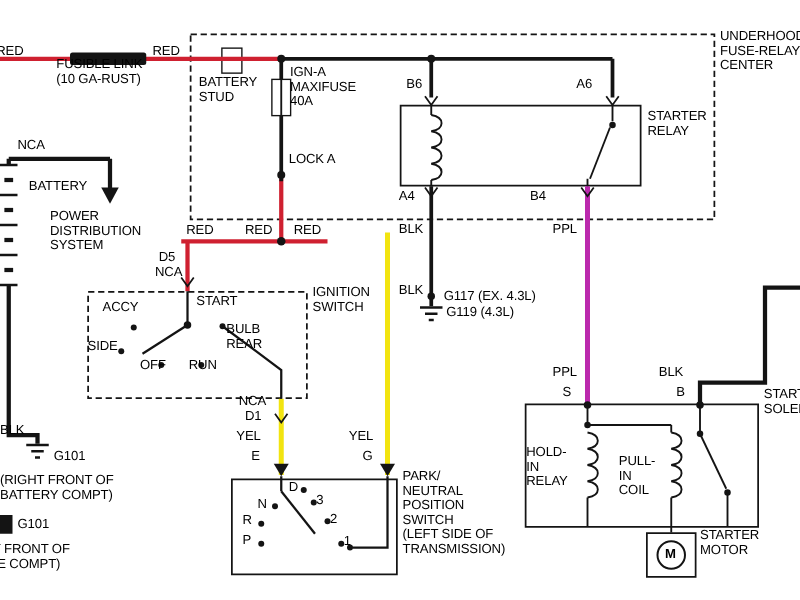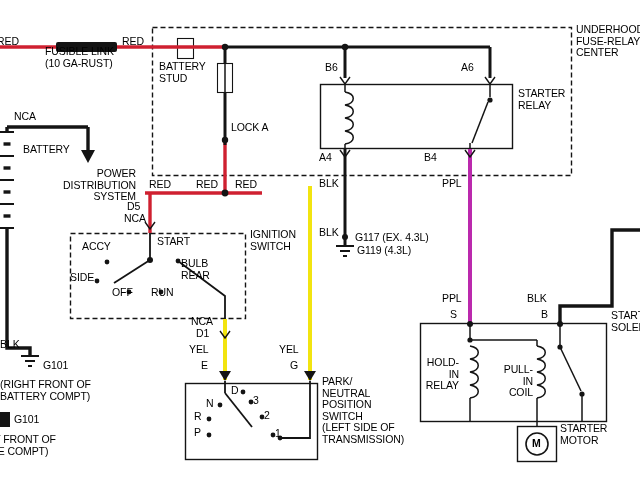--- a/index.html
+++ b/index.html
@@ -12,21 +12,21 @@
   }
   #stage{
     position:relative;width:640px;height:480px;background:#fff;overflow:hidden;
     font-family:"Liberation Sans",sans-serif;color:#000;
   }
   #stage svg{position:absolute;left:0;top:0}
   .lbl{
     position:absolute;font-size:10.5px;line-height:11.5px;
     white-space:pre-line;letter-spacing:-0.1px;color:#000;
   }
-  .ctr{text-align:right}
+  .ctr{text-align:left}
   .bold{font-weight:bold}
   
   .bx{stroke:var(--wire-black);stroke-width:1.4;fill:none}
   .dash{stroke-dasharray:5 3}
   .thin{stroke-width:1.1}
   .s-red{stroke:var(--wire-red)}
   .s-yel{stroke:var(--wire-yellow)}
   .s-ppl{stroke:var(--wire-purple)}
   .s-blk{stroke:var(--wire-black)}
   .w4{stroke-width:4}
@@ -189,20 +189,23 @@
       <circle cx="537" cy="444" r="11" class="bx" style="stroke-width:1.6"></circle>
     </g>
   </svg>
 
   <span class="lbl" style="left:-3px;top:36px">RED</span>
   <span class="lbl" style="left:45px;top:46px">FUSIBLE LINK
 (10 GA-RUST)</span>
   <span class="lbl" style="left:122px;top:36px">RED</span>
   <span class="lbl" style="left:159px;top:61px">BATTERY
 STUD</span>
+  <span class="lbl" style="left:232px;top:53px">IGN-A
+MAXIFUSE
+40A</span>
   <span class="lbl" style="left:231px;top:122px">LOCK A</span>
   <span class="lbl" style="left:576px;top:24px">UNDERHOOD
 FUSE-RELAY
 CENTER</span>
 
   <span class="lbl" style="left:325px;top:62px">B6</span>
   <span class="lbl" style="left:461px;top:62px">A6</span>
   <span class="lbl" style="left:518px;top:88px">STARTER
 RELAY</span>
   <span class="lbl" style="left:319px;top:152px">A4</span>

